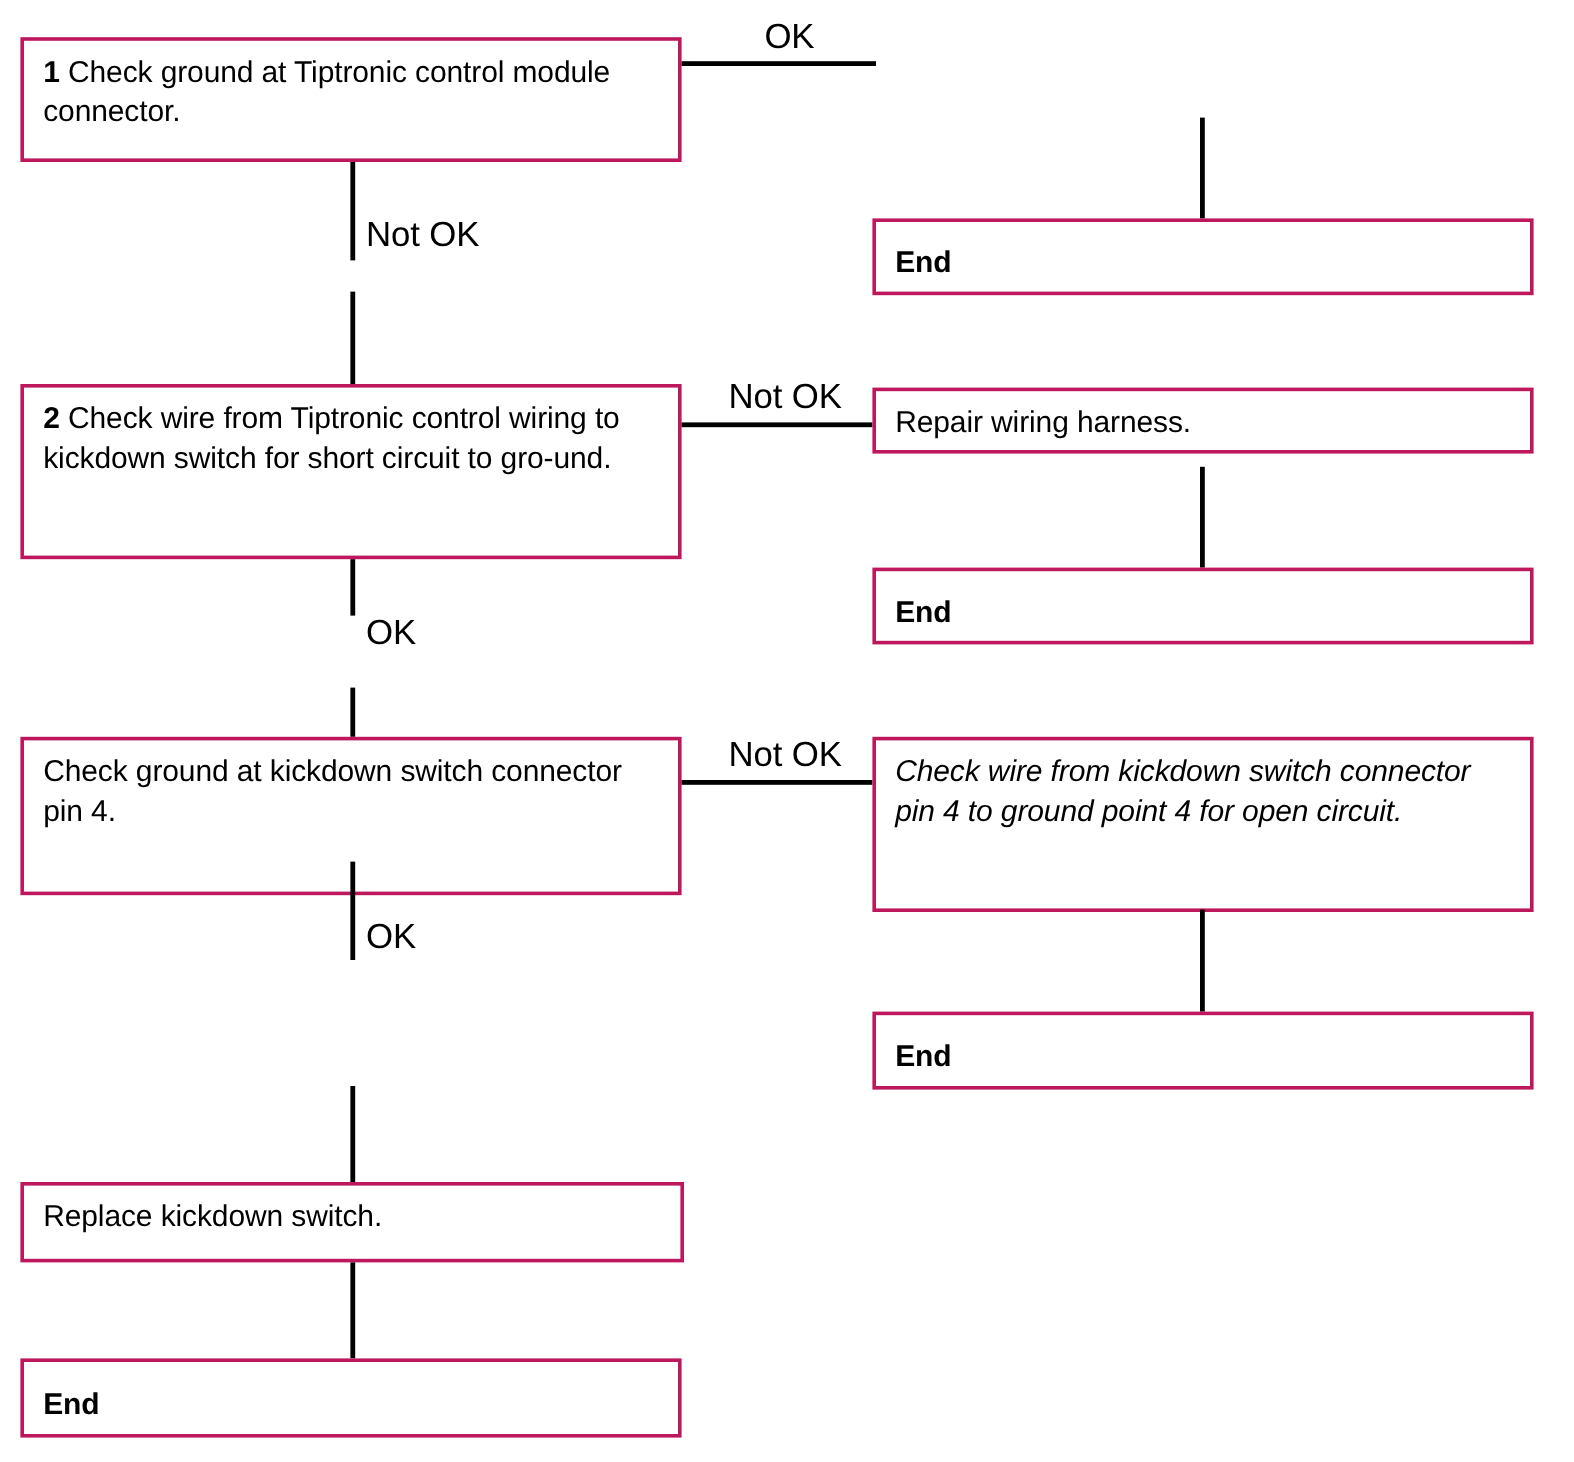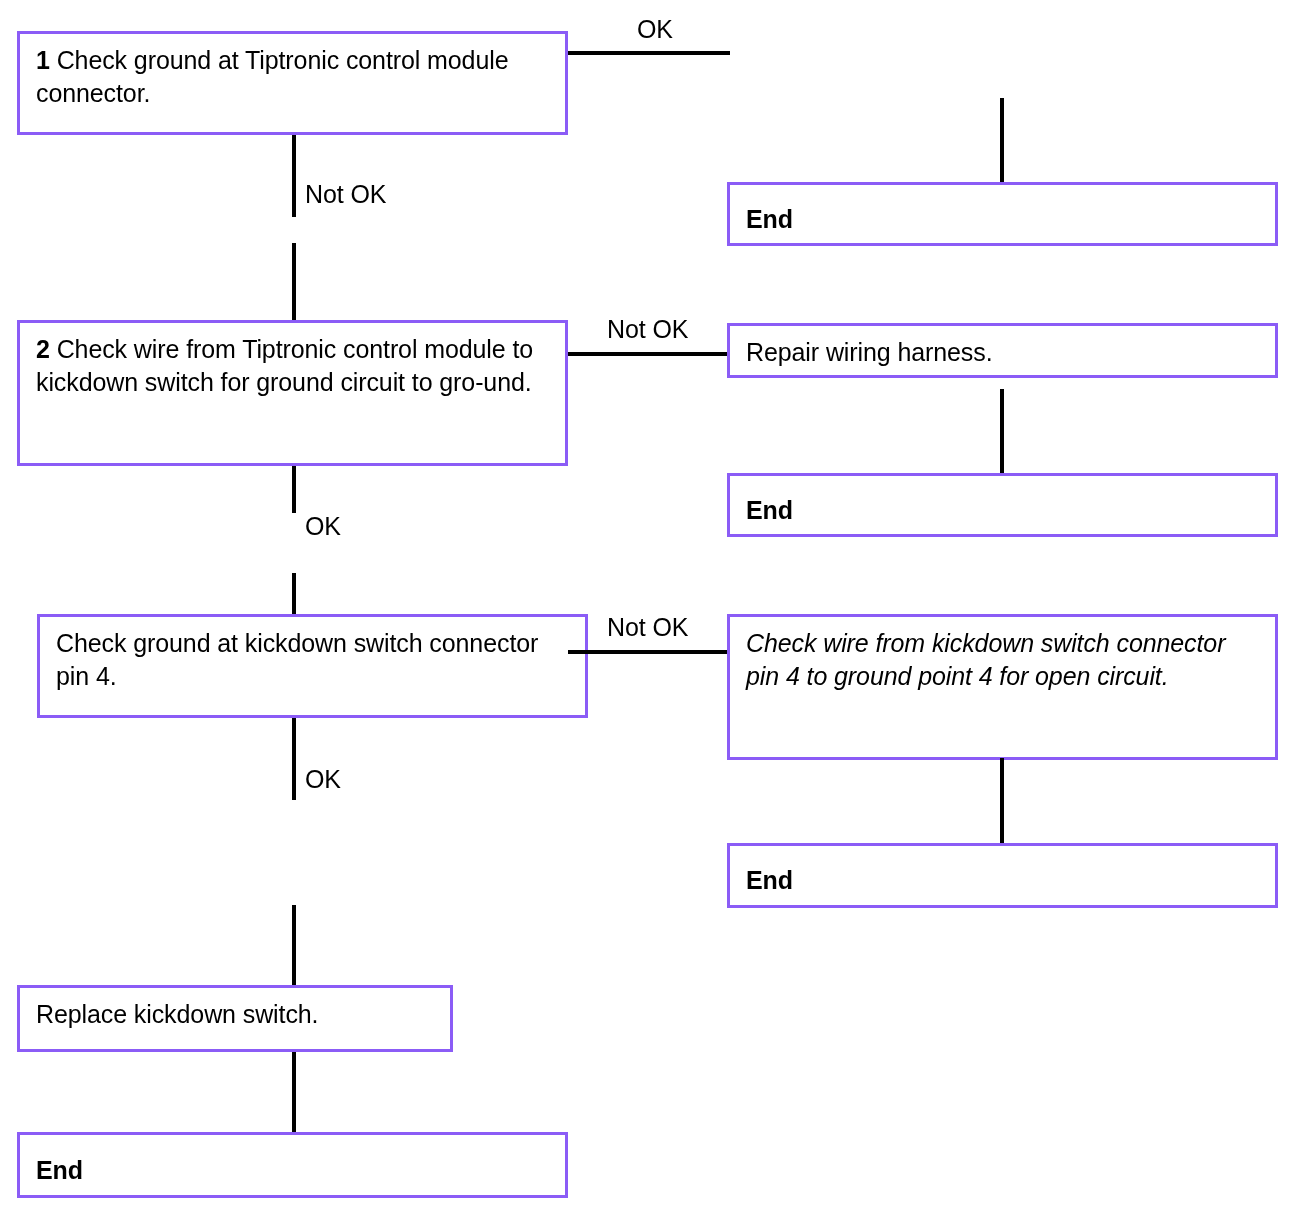--- a/index.html
+++ b/index.html
@@ -14,21 +14,21 @@
   #canvas {
     position: relative;
     width: 1312px;
     height: 1218px;
     background: #ffffff;
     overflow: hidden;
   }
   .node {
     position: absolute;
     box-sizing: border-box;
-    border: 3px solid #8b5cf6;
+    border: 3px solid #be185d;
     background: #ffffff;
     padding: 10px 16px 8px 16px;
     font-size: 25px;
     line-height: 1.33;
     letter-spacing: -0.1px;
   }
   .node .num {
     font-weight: bold;
   }
   .node.terminal {
@@ -43,21 +43,21 @@
     width: 4px;
     background: #000000;
   }
   .hline {
     position: absolute;
     height: 4px;
     background: #000000;
   }
   .edge-label {
     position: absolute;
-    font-size: 25px;
+    font-size: 29px;
     line-height: 1;
     white-space: nowrap;
     letter-spacing: -0.1px;
   }
 </style>
 </head>
 <body>
 
 <div id="canvas">
 
@@ -73,62 +73,62 @@
 
   <div class="node terminal" style="left:727px; top:182px; width:551px; height:64px;">
     <span>End</span>
   </div>
 
   <div class="vline" style="left:292px; top:135px; height:82px;"></div>
   <div class="edge-label" style="left:305px; top:182px;">Not OK</div>
   <div class="vline" style="left:292px; top:243px; height:78px;"></div>
 
   <div class="node" style="left:17px; top:320px; width:551px; height:146px;">
-    <span class="num">2</span><span> Check wire from Tiptronic control module to kickdown switch for ground circuit to gro-und.</span>
+    <span class="num">2</span><span> Check wire from Tiptronic control wiring to kickdown switch for short circuit to gro-und.</span>
   </div>
 
   <div class="hline" style="left:568px; top:352px; width:162px;"></div>
   <div class="edge-label" style="left:607px; top:317px;">Not OK</div>
 
   <div class="node" style="left:727px; top:323px; width:551px; height:55px;">
     <span>Repair wiring harness.</span>
   </div>
 
   <div class="vline" style="left:1000px; top:389px; height:85px;"></div>
 
   <div class="node terminal" style="left:727px; top:473px; width:551px; height:64px;">
     <span>End</span>
   </div>
 
   <div class="vline" style="left:292px; top:466px; height:47px;"></div>
   <div class="edge-label" style="left:305px; top:514px;">OK</div>
   <div class="vline" style="left:292px; top:573px; height:43px;"></div>
 
-  <div class="node" style="left:17px; top:614px; width:551px; height:104px;margin-left:20px;">
+  <div class="node" style="left:17px; top:614px; width:551px; height:132px;">
     <span>Check ground at kickdown switch connector pin 4.</span>
   </div>
 
   <div class="hline" style="left:568px; top:650px; width:162px;"></div>
   <div class="edge-label" style="left:607px; top:615px;">Not OK</div>
 
   <div class="node" style="left:727px; top:614px; width:551px; height:146px;font-style:italic;">
     <span>Check wire from kickdown switch connector pin 4 to ground point 4 for open circuit.</span>
   </div>
 
   <div class="vline" style="left:1000px; top:758px; height:87px;"></div>
 
   <div class="node terminal" style="left:727px; top:843px; width:551px; height:65px;">
     <span>End</span>
   </div>
 
   <div class="vline" style="left:292px; top:718px; height:82px;"></div>
   <div class="edge-label" style="left:305px; top:767px;">OK</div>
   <div class="vline" style="left:292px; top:905px; height:82px;"></div>
 
-  <div class="node" style="left:17px; top:985px; width:436px; height:67px;">
+  <div class="node" style="left:17px; top:985px; width:553px; height:67px;">
     <span>Replace kickdown switch.</span>
   </div>
 
   <div class="vline" style="left:292px; top:1052px; height:82px;"></div>
 
   <div class="node terminal" style="left:17px; top:1132px; width:551px; height:66px;">
     <span>End</span>
   </div>
 
 </div>

